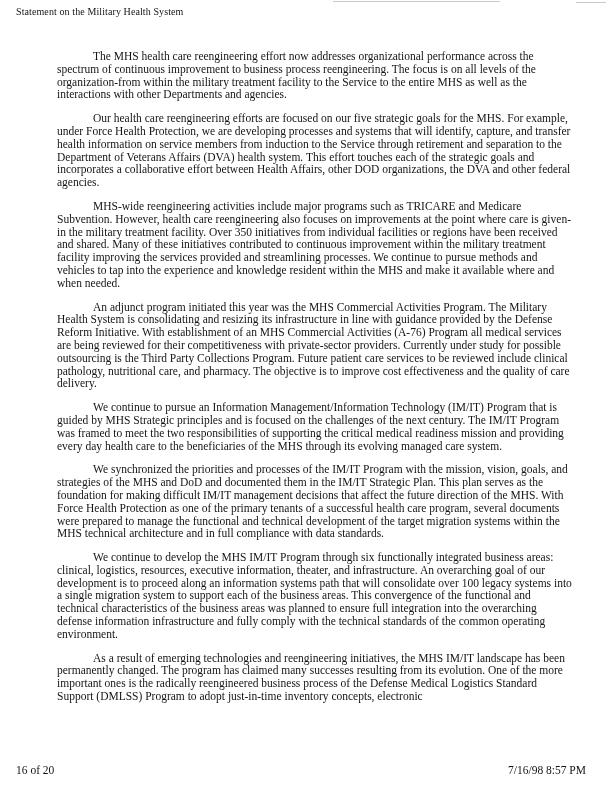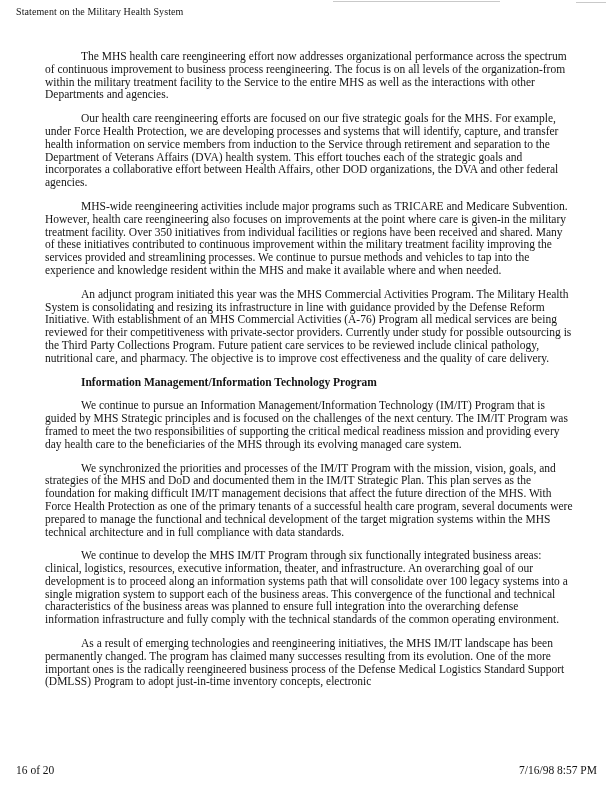--- a/index.html
+++ b/index.html
@@ -39,34 +39,34 @@
   .content {
     position: absolute;
     top: 50px;
     left: 45px;
     width: 528px;
     font-size: 11.5px;
     line-height: 12.8px;
     text-align: left;
   }
   .content p.para {
-    margin: 0 0 11px 0;
+    margin: 0 0 11px 12px;
     text-indent: 36px;
   }
   .content h2.heading {
     font-size: 11.5px;
     line-height: 12.8px;
     font-weight: bold;
     margin: 2px 0 11px 0;
     text-indent: 36px;
   }
 
   .footer {
     position: absolute;
-    left: 16px; right: 14px;
+    left: 16px; right: 25px;
     bottom: 16px;
     display: flex;
     justify-content: space-between;
     align-items: baseline;
     font-size: 11.5px;
     white-space: nowrap;
   }
 </style>
 </head>
 <body>
@@ -78,21 +78,20 @@
 
   <div class="header">
     <span class="doc-title">Statement on the Military Health System</span>
   </div>
 
   <div class="content">
       <p class="para">The MHS health care reengineering effort now addresses organizational performance across the spectrum of continuous improvement to business process reengineering. The focus is on all levels of the organization-from within the military treatment facility to the Service to the entire MHS as well as the interactions with other Departments and agencies.</p>
       <p class="para">Our health care reengineering efforts are focused on our five strategic goals for the MHS. For example, under Force Health Protection, we are developing processes and systems that will identify, capture, and transfer health information on service members from induction to the Service through retirement and separation to the Department of Veterans Affairs (DVA) health system. This effort touches each of the strategic goals and incorporates a collaborative effort between Health Affairs, other DOD organizations, the DVA and other federal agencies.</p>
       <p class="para">MHS-wide reengineering activities include major programs such as TRICARE and Medicare Subvention. However, health care reengineering also focuses on improvements at the point where care is given-in the military treatment facility. Over 350 initiatives from individual facilities or regions have been received and shared. Many of these initiatives contributed to continuous improvement within the military treatment facility improving the services provided and streamlining processes. We continue to pursue methods and vehicles to tap into the experience and knowledge resident within the MHS and make it available where and when needed.</p>
       <p class="para">An adjunct program initiated this year was the MHS Commercial Activities Program. The Military Health System is consolidating and resizing its infrastructure in line with guidance provided by the Defense Reform Initiative. With establishment of an MHS Commercial Activities (A-76) Program all medical services are being reviewed for their competitiveness with private-sector providers. Currently under study for possible outsourcing is the Third Party Collections Program. Future patient care services to be reviewed include clinical pathology, nutritional care, and pharmacy. The objective is to improve cost effectiveness and the quality of care delivery.</p>
-      <h2 class="heading">Information Management/Information Technology Program</h2>
       <p class="para">We continue to pursue an Information Management/Information Technology (IM/IT) Program that is guided by MHS Strategic principles and is focused on the challenges of the next century. The IM/IT Program was framed to meet the two responsibilities of supporting the critical medical readiness mission and providing every day health care to the beneficiaries of the MHS through its evolving managed care system.</p>
       <p class="para">We synchronized the priorities and processes of the IM/IT Program with the mission, vision, goals, and strategies of the MHS and DoD and documented them in the IM/IT Strategic Plan. This plan serves as the foundation for making difficult IM/IT management decisions that affect the future direction of the MHS. With Force Health Protection as one of the primary tenants of a successful health care program, several documents were prepared to manage the functional and technical development of the target migration systems within the MHS technical architecture and in full compliance with data standards.</p>
       <p class="para">We continue to develop the MHS IM/IT Program through six functionally integrated business areas: clinical, logistics, resources, executive information, theater, and infrastructure. An overarching goal of our development is to proceed along an information systems path that will consolidate over 100 legacy systems into a single migration system to support each of the business areas. This convergence of the functional and technical characteristics of the business areas was planned to ensure full integration into the overarching defense information infrastructure and fully comply with the technical standards of the common operating environment.</p>
       <p class="para">As a result of emerging technologies and reengineering initiatives, the MHS IM/IT landscape has been permanently changed. The program has claimed many successes resulting from its evolution. One of the more important ones is the radically reengineered business process of the Defense Medical Logistics Standard Support (DMLSS) Program to adopt just-in-time inventory concepts, electronic</p>
     </div>
 
   <div class="footer">
     <span>16 of 20</span>
     <span>7/16/98 8:57 PM</span>
   </div>

